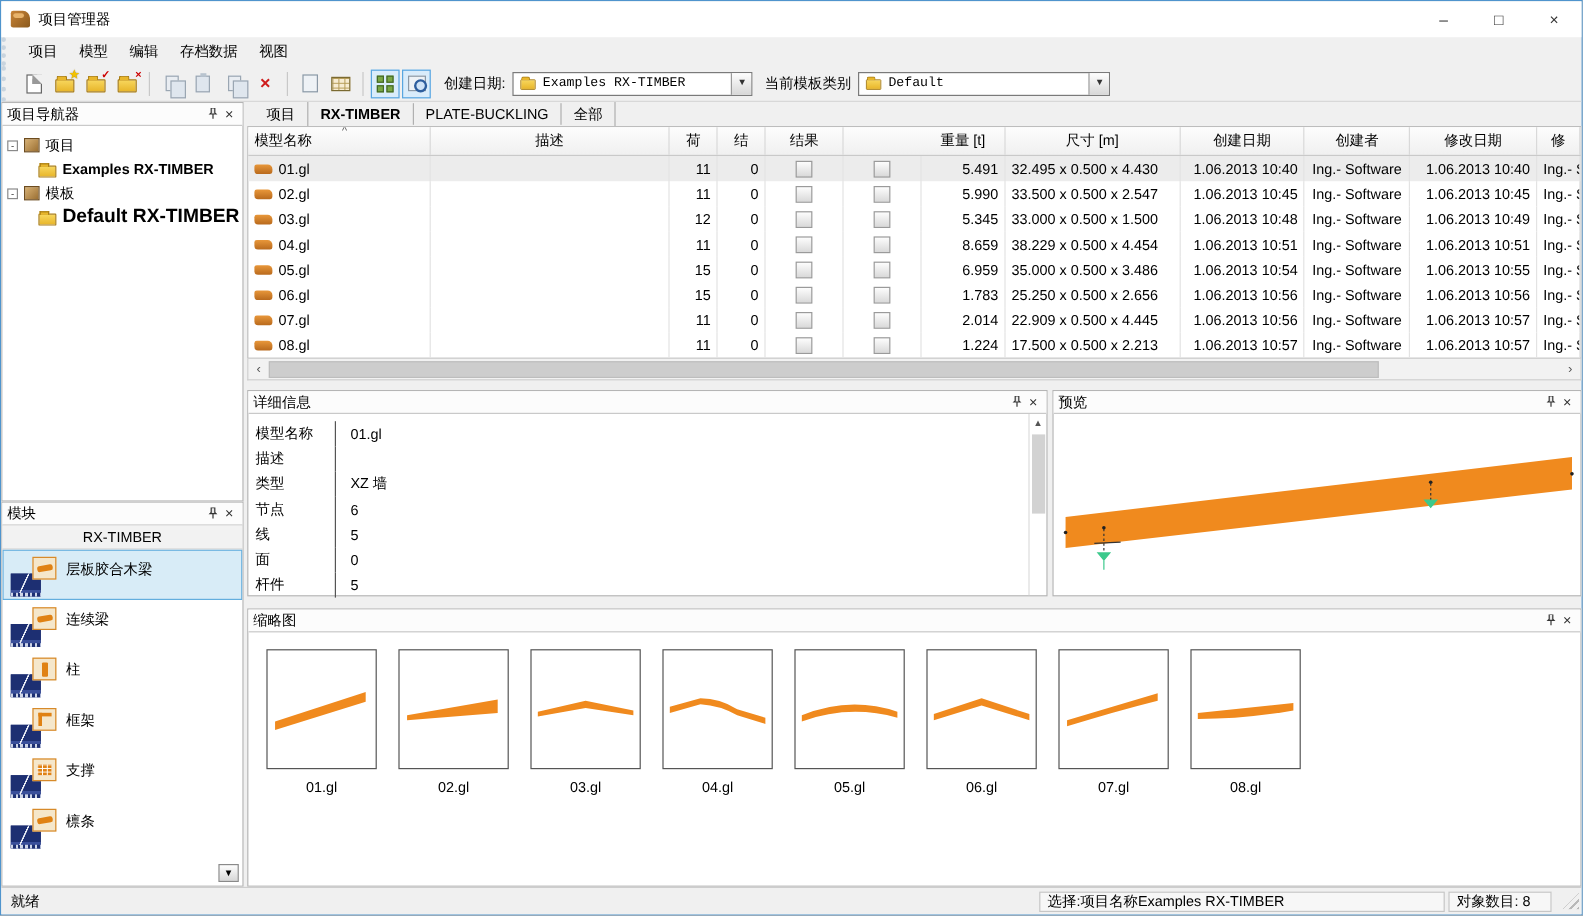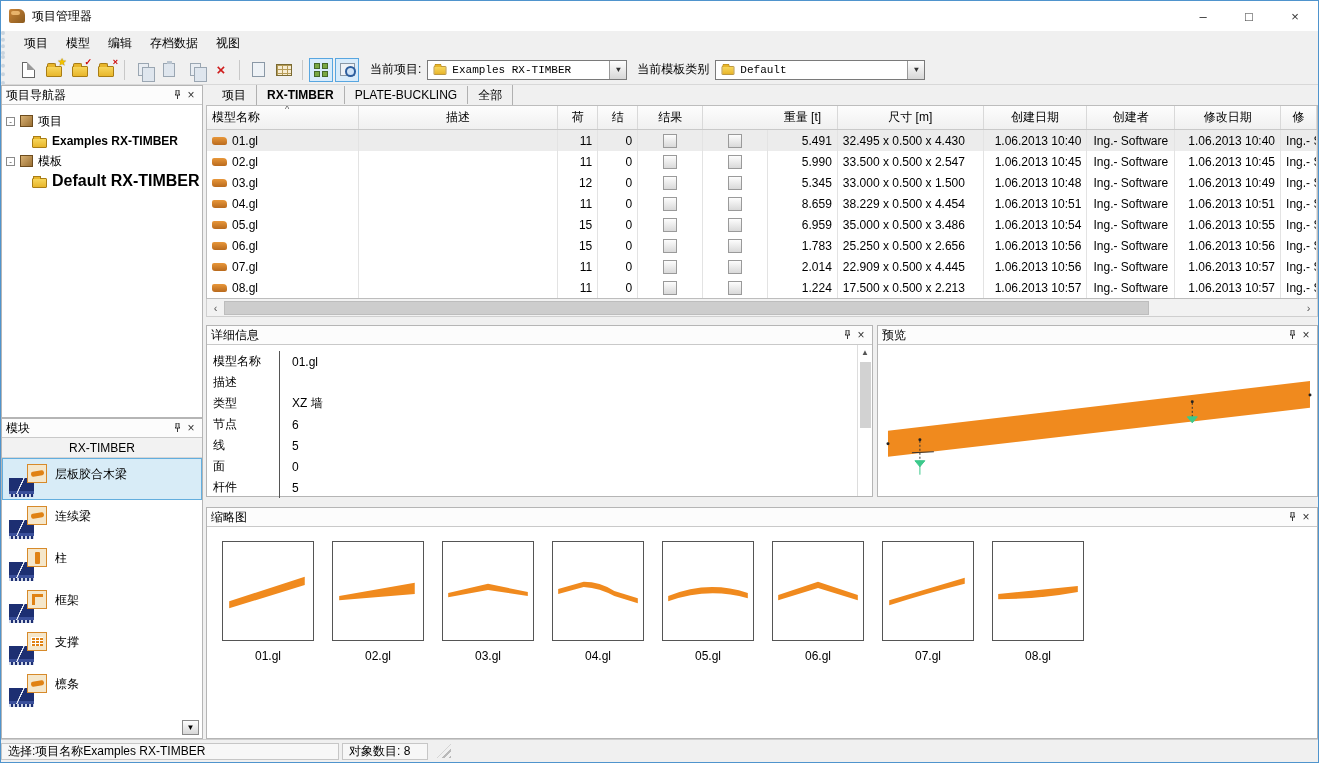--- a/index.html
+++ b/index.html
@@ -204,21 +204,21 @@
         <span class="ic-tiles">
           <i></i>
           <i></i>
           <i></i>
           <i></i>
         </span>
       </span>
       <span class="tb-btn active">
         <span class="ic-mag"></span>
       </span>
-      <span class="tb-label" id="tb-proj-label">当前项目:</span>
+      <span class="tb-label" id="tb-proj-label">创建日期:</span>
     <div class="combo project" id="combo-project">
       <span class="ic-folder"></span>
       <span>Examples RX-TIMBER</span>
       <span class="combo-arrow">▼</span>
     </div>
     <span class="tb-label">当前模板类别</span>
     <div class="combo template">
       <span class="ic-folder"></span>
       <span>Default</span>
       <span class="combo-arrow">▼</span>
@@ -669,17 +669,18 @@
                   <path d="M5 51 L83 43 L83 49 Q44 56 5 56 Z" fill="#F08A1E"></path>
                 </svg></div>
               <div class="thumb-label">08.gl</div>
             </div>
           </div>
       </div>
     </div>
   </div>
 
   <div class="statusbar">
+    <span class="st-ready">就绪</span>
     <span class="st-box st-sel">选择:项目名称Examples RX-TIMBER</span>
     <span class="st-box st-count">对象数目: 8</span>
     <span class="grip"></span>
   </div>
 </div>
 
 </body></html>

